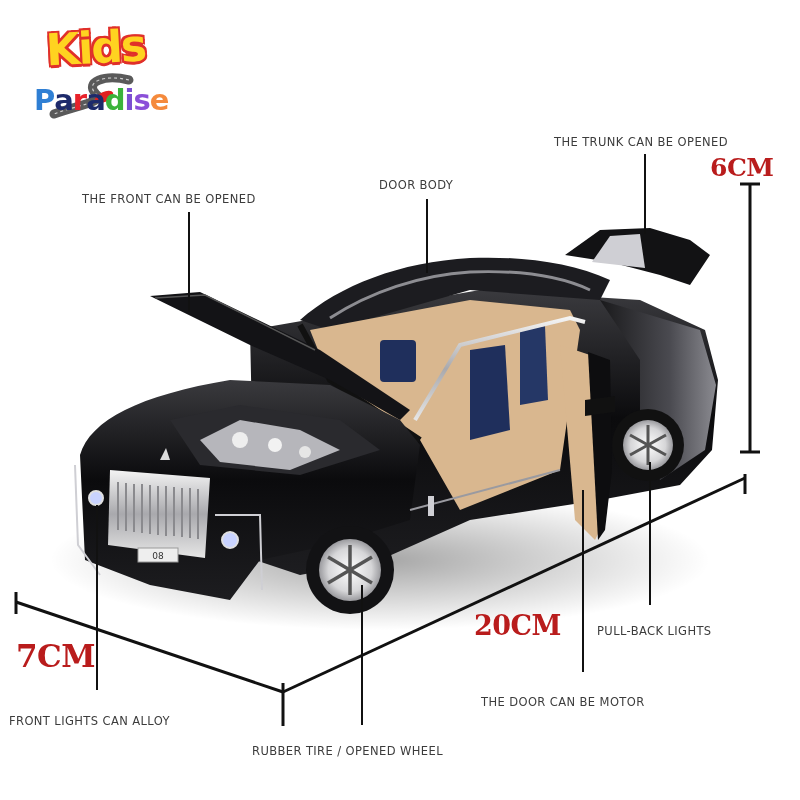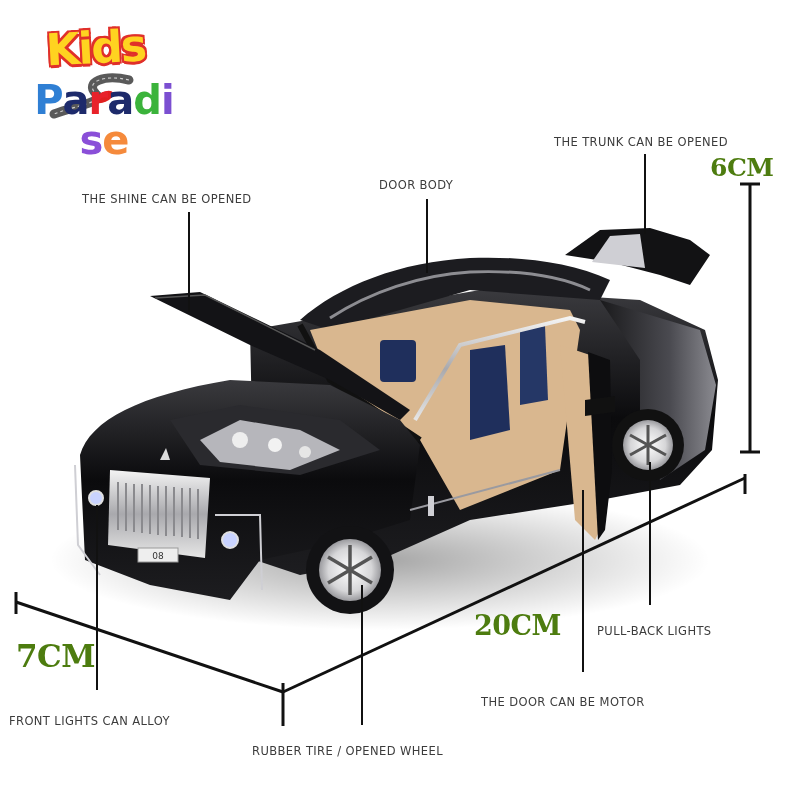--- a/index.html
+++ b/index.html
@@ -4,33 +4,33 @@
 <style>
   html, body { margin: 0; padding: 0; }
   body { width: 800px; height: 800px; background: #ffffff; position: relative; overflow: hidden; font-family: "DejaVu Sans", sans-serif; }
   #stage { position: absolute; left: 0; top: 0; width: 800px; height: 800px; }
   .label {
     position: absolute; font-family: "DejaVu Sans", sans-serif;
     font-size: 11.5px; color: #3c3c3c; letter-spacing: 0.4px; white-space: nowrap; text-align: center;
   }
   .dim {
     position: absolute; font-family: "DejaVu Serif", serif; font-weight: bold;
-    color: #4d7c0f; white-space: nowrap; letter-spacing: -0.5px;
+    color: #b91c1c; white-space: nowrap; letter-spacing: -0.5px;
   }
   .logo { position: absolute; left: 34px; top: 22px; width: 140px; height: 104px; }
   .logo-kids {
     position: absolute; left: 12px; top: 0px; font-family: "DejaVu Sans", sans-serif; font-weight: bold;
     font-size: 44px; color: #ffd320; letter-spacing: -2px; line-height: 52px;
     text-shadow: -2px -2px 0 #e0302a, 2px -2px 0 #e0302a, -2px 2px 0 #e0302a, 2px 2px 0 #e0302a,
                  0 3px 0 #e0302a, -4px 0 0 #fff, 4px 0 0 #fff, 0 -4px 0 #fff, 0 5px 0 #fff;
     transform: rotate(-3deg);
   }
   .logo-paradise {
     position: absolute; left: 0px; top: 58px; font-family: "DejaVu Sans", sans-serif; font-weight: bold;
-    font-size: 40px; line-height: 40px; letter-spacing: -1px; text-align: center;
+    font-size: 29px; line-height: 40px; letter-spacing: -1px; text-align: center;
   }
   .logo-paradise span { display: inline-block; }
 </style>
 </head>
 <body>
 
 <div id="stage">
 
   <div class="logo">
     <svg style="position:absolute;left:0;top:0" width="140" height="104">
@@ -168,21 +168,21 @@
 
       <line x1="745" y1="478" x2="283" y2="692"></line>
       <line x1="745" y1="474" x2="745" y2="494"></line>
 
       <line x1="16" y1="602" x2="283" y2="692"></line>
       <line x1="16" y1="592" x2="16" y2="614"></line>
       <line x1="283" y1="683" x2="283" y2="726"></line>
     </g>
   </svg>
 
-  <div class="label" style="left:82px;top:192px">THE SHINE CAN BE OPENED</div>
+  <div class="label" style="left:82px;top:192px">THE FRONT CAN BE OPENED</div>
   <div class="label" style="left:379px;top:178px">DOOR BODY</div>
   <div class="label" style="left:554px;top:135px">THE TRUNK CAN BE OPENED</div>
   <div class="label" style="left:9px;top:714px">FRONT LIGHTS CAN ALLOY</div>
   <div class="label" style="left:252px;top:744px">RUBBER TIRE / OPENED WHEEL</div>
   <div class="label" style="left:481px;top:695px">THE DOOR CAN BE MOTOR</div>
   <div class="label" style="left:597px;top:624px">PULL-BACK LIGHTS</div>
 
   <div class="dim" style="left:710px;top:153px;font-size:25px">6CM</div>
   <div class="dim" style="left:474px;top:610px;font-size:27px">20CM</div>
   <div class="dim" style="left:16px;top:638px;font-size:31px">7CM</div>

